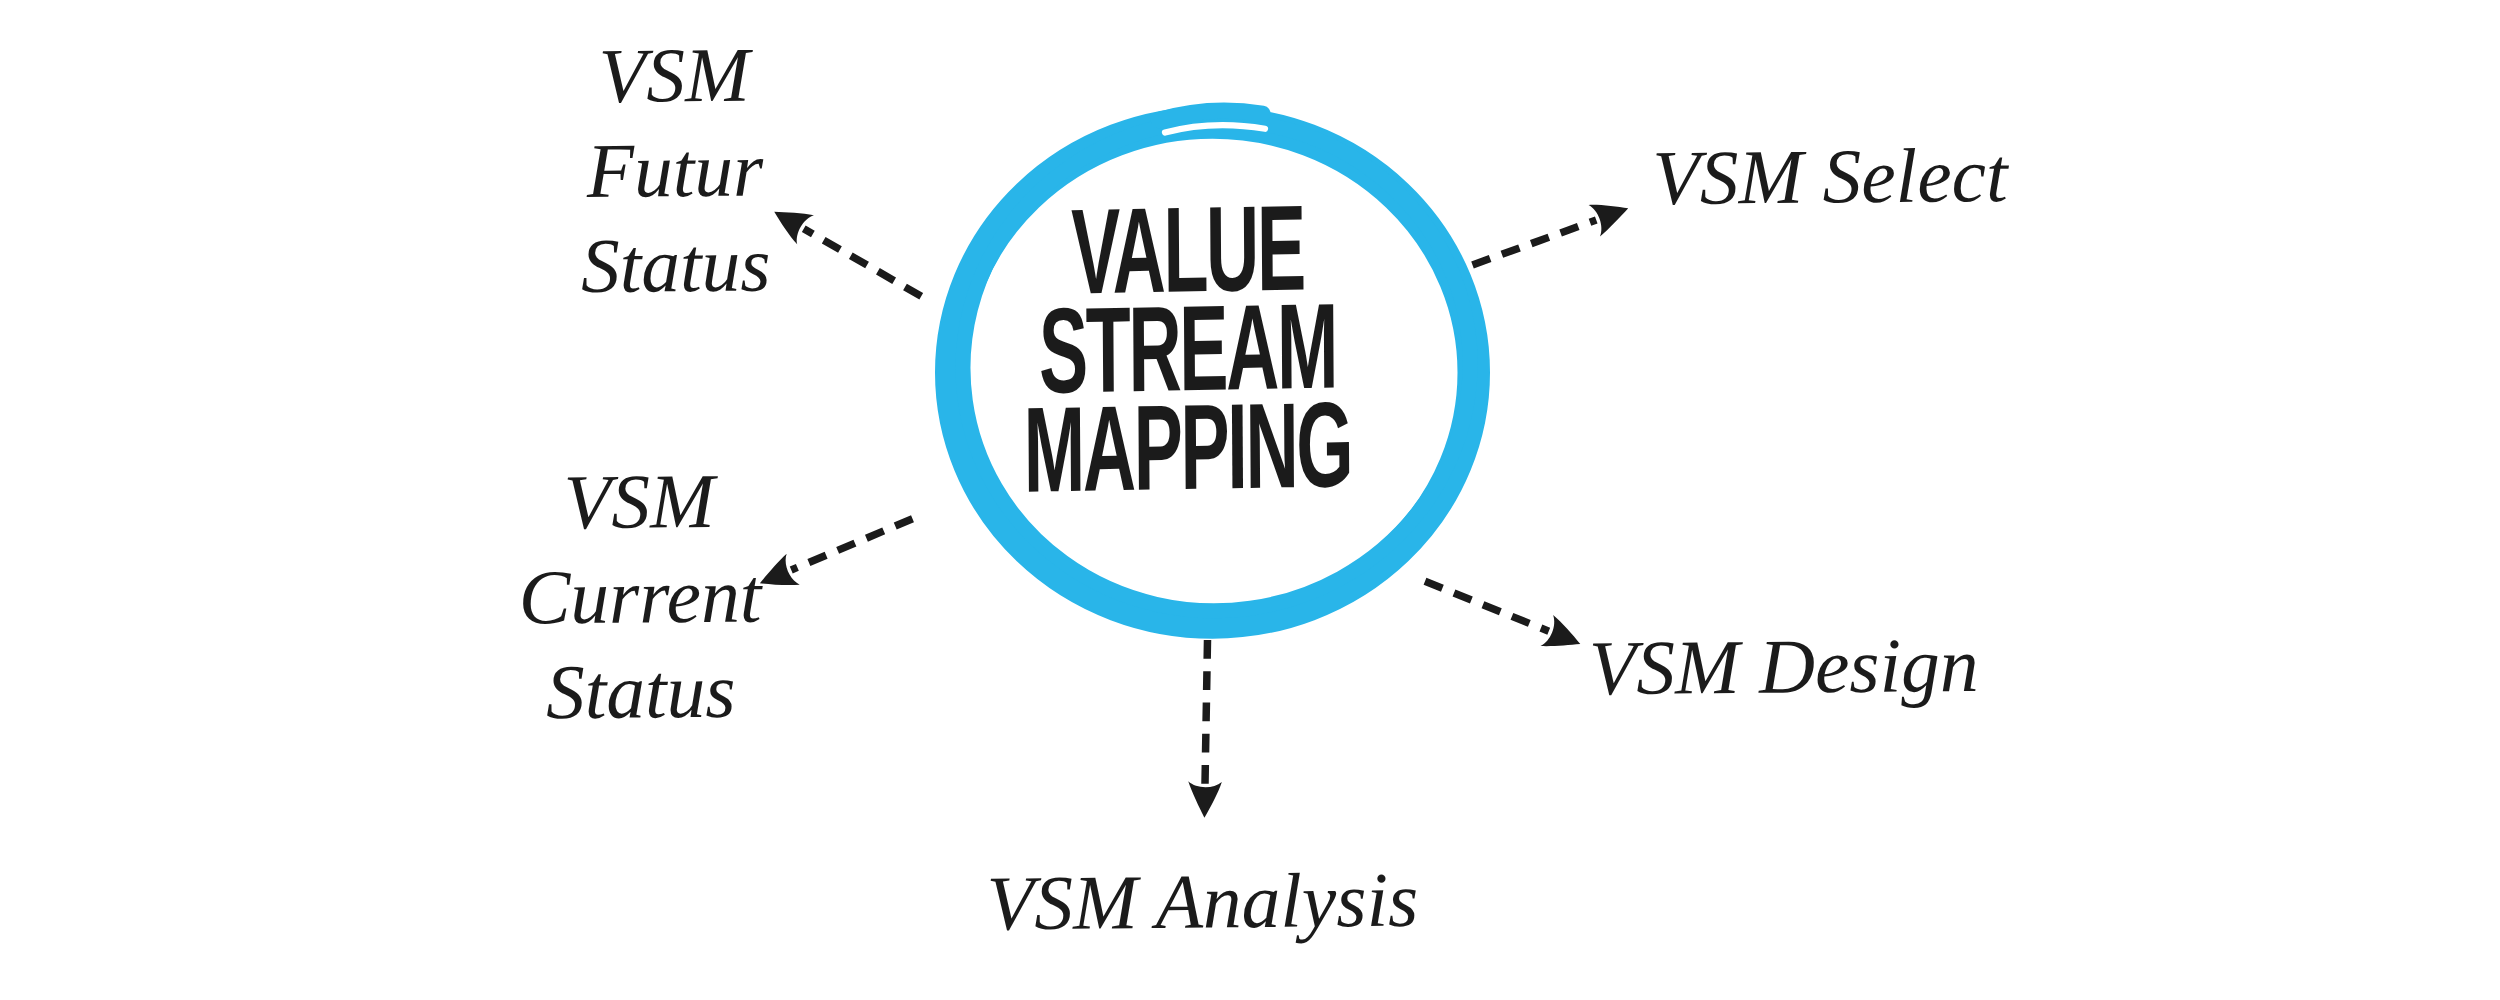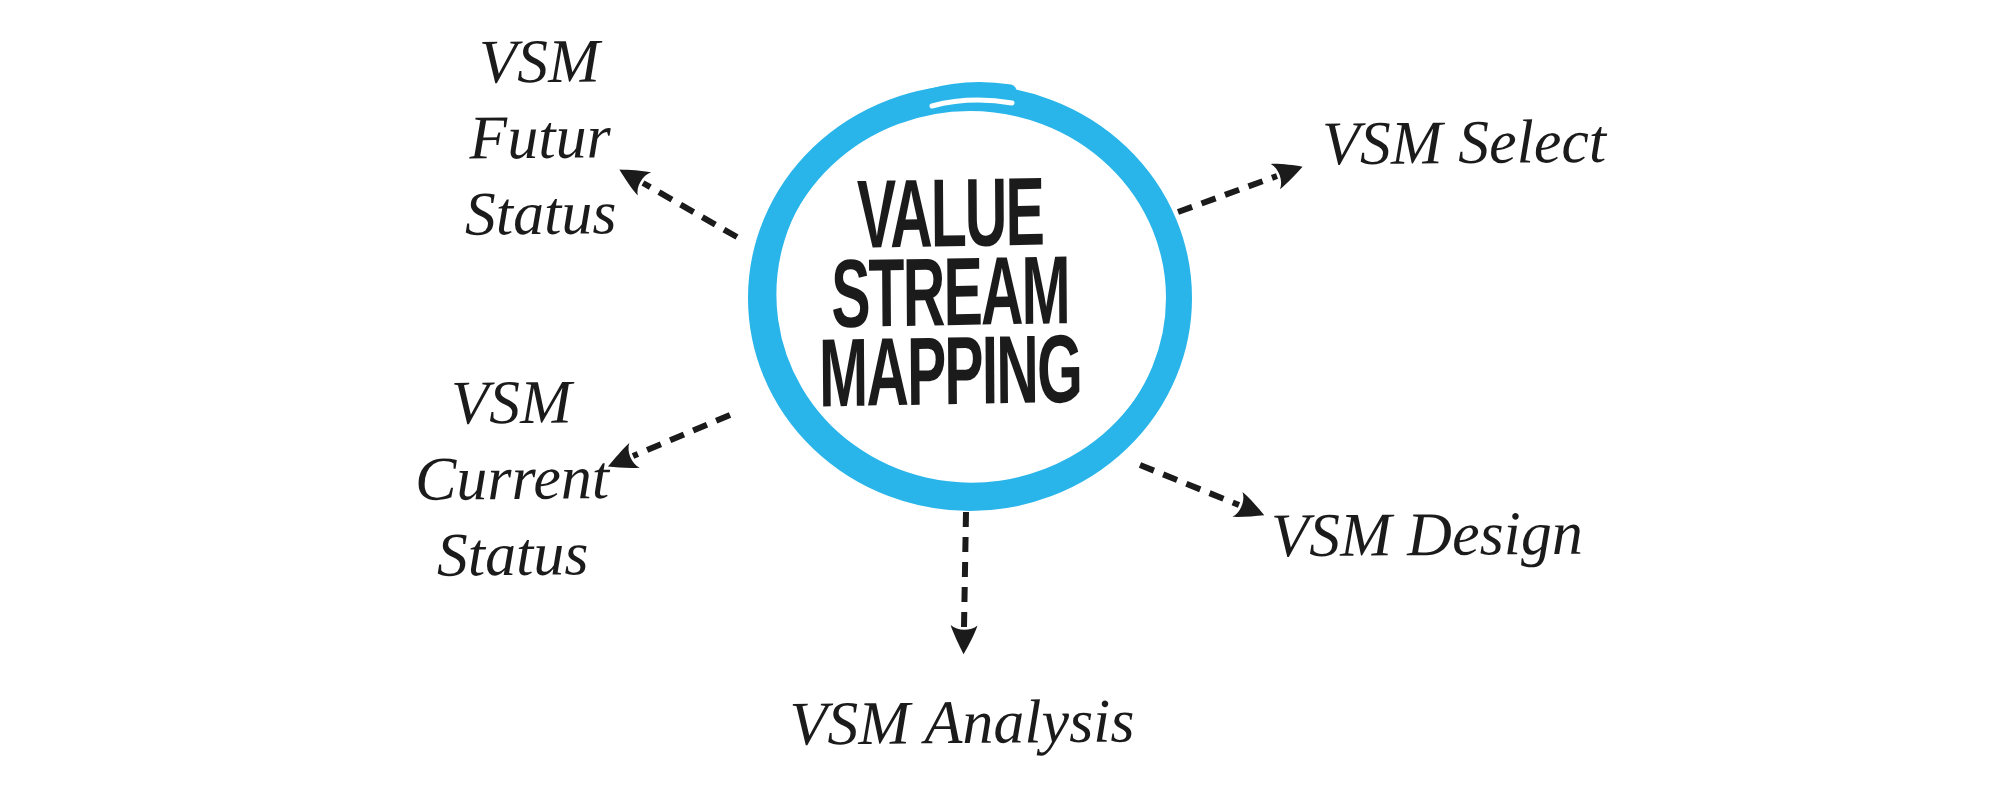--- a/index.html
+++ b/index.html
@@ -31,21 +31,21 @@
   }
   .script-label .line { display: block; }
   .lbl-futur   { left: 540px;  top: 137px; }
   .lbl-current { left: 512px;  top: 478px; }
   .lbl-select  { left: 1464px; top: 142px; }
   .lbl-design  { left: 1427px; top: 534px; }
   .lbl-analysis{ left: 962px;  top: 722px; }
   
   .center-text {
     position: absolute;
-    left: 950px; top: 292px;
+    left: 950px; top: 280px;
     transform: translate(-50%, -50%);
     text-align: center;
     color: #1b1b1b;
   }
   .ct-line {
     display: block;
     font-family: "Liberation Sans", sans-serif;
     font-weight: bold;
     font-size: 95px;
     line-height: 79px;

